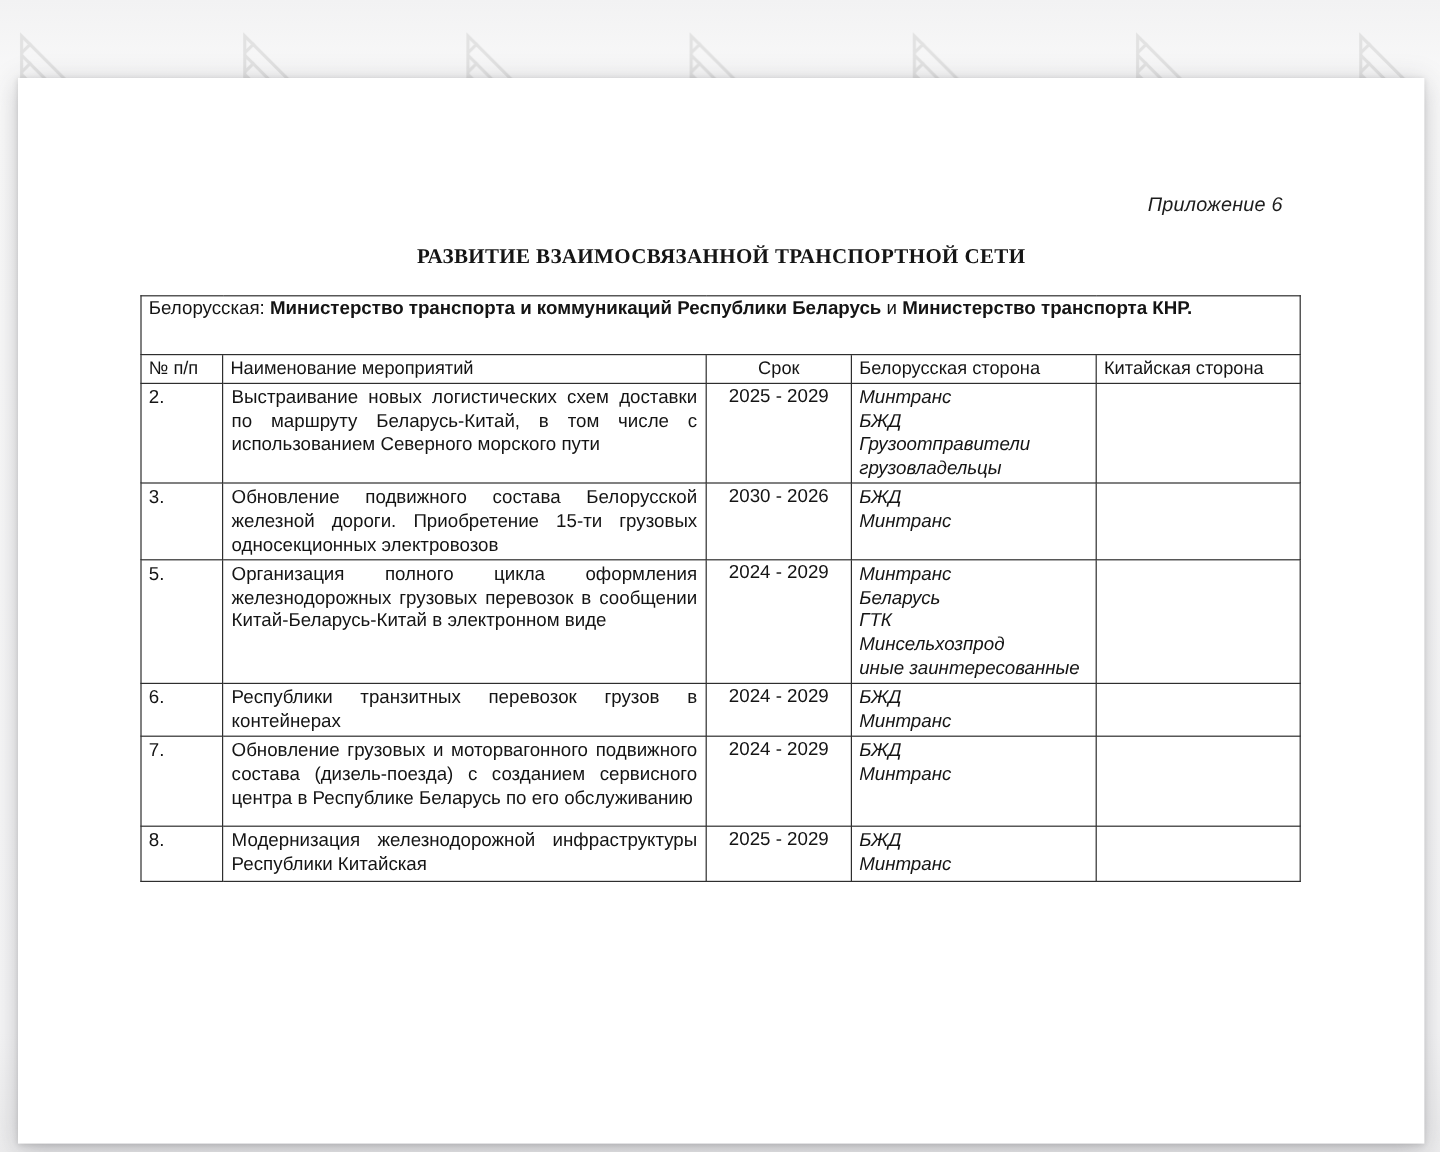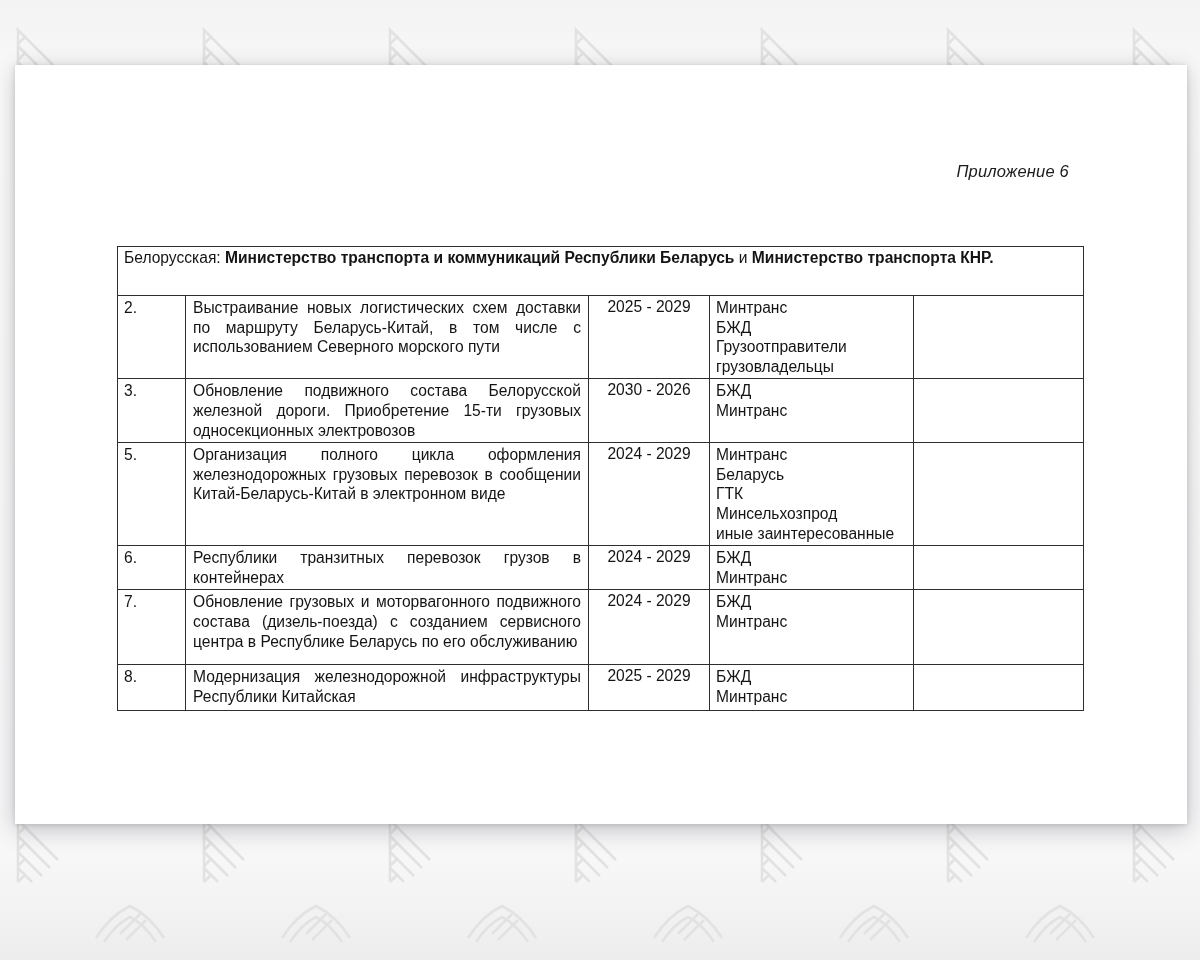--- a/index.html
+++ b/index.html
@@ -7,21 +7,21 @@
     width:1200px;height:960px;overflow:hidden;
     font-family:"Liberation Sans", sans-serif;
     color:#111;
   }
   .backdrop{
     position:relative;width:1200px;height:960px;
     background:linear-gradient(180deg,#f2f2f3 0px,#fbfbfb 90px,#f7f7f8 860px,#ededee 960px);
   }
   .pattern-svg{position:absolute;left:0;top:0;width:1200px;height:960px;display:block;}
   .page{
-    position:absolute;left:15px;top:65px;width:1172px;height:759px;
+    position:absolute;left:15px;top:65px;width:1172px;height:888px;
     background:#ffffff;
     box-shadow:0 5px 22px rgba(50,50,60,.28), 0 1px 5px rgba(0,0,0,.14);
   }
   .annex{
     position:absolute;top:97px;right:118px;
     font-style:italic;font-size:16.5px;color:#1c1c1c;letter-spacing:.2px;
   }
   .doc-title{
     position:absolute;top:138px;left:0;width:100%;margin:0;
     text-align:center;
@@ -46,21 +46,21 @@
   tr.row-head{height:22px;}
   tr.h80{height:80px;} tr.h60{height:60px;} tr.h99{height:99px;}
   tr.h43{height:43px;} tr.h75{height:75px;} tr.h46{height:46px;}
   .cell-coord{font-size:17px;line-height:22.5px;padding:2px 6px;}
   .cell-coord b{font-weight:bold;text-align:center;}
   .row-head th{font-size:15.2px;line-height:19px;padding:2px 6px;}
   th.cell-period,td.cell-period{text-align:center;white-space:nowrap;}
   td.cell-num{padding:2px 4px 2px 6px;}
   td.cell-name{text-align:justify;padding:2px 7px;margin-left:12px;}
   td.cell-by{padding:2px 6px;}
-  .org{line-height:19.6px;}
+  .org{line-height:19.6px;font-style:italic;}
 </style>
 </head>
 <body>
 
 <div class="backdrop">
 
   <svg class="pattern-svg" width="1200" height="960" xmlns="http://www.w3.org/2000/svg">
     <defs>
       <pattern id="wm" width="186" height="158" patternUnits="userSpaceOnUse">
         <g stroke="#e2e2e2" stroke-width="2.6" fill="none">
@@ -73,35 +73,43 @@
         </g>
       </pattern>
     </defs>
     <rect width="1200" height="960" fill="url(#wm)"></rect>
   </svg>
 
   <div class="page">
 
     <div class="annex">Приложение 6</div>
 
+    <h1 class="doc-title">РАЗВИТИЕ ВЗАИМОСВЯЗАННОЙ ТРАНСПОРТНОЙ СЕТИ</h1>
 
     <div class="table-wrap">
       <table class="doc-table">
         <colgroup>
           <col class="c-num">
             <col class="c-name">
             <col class="c-period">
             <col class="c-by">
             <col class="c-cn">
         </colgroup>
         <tbody>
           <tr class="row-coord">
             <td colspan="5" class="cell-coord"><span>Белорусская: </span><b>Министерство транспорта и коммуникаций Республики Беларусь</b><span> и </span><b>Министерство транспорта КНР.</b></td>
           </tr>
 
+          <tr class="row-head">
+            <th class="cell-num">№ п/п</th>
+            <th>Наименование мероприятий</th>
+            <th class="cell-period">Срок</th>
+            <th>Белорусская сторона</th>
+            <th>Китайская сторона</th>
+          </tr>
 
           <tr class="h80">
             <td class="cell-num">2.</td>
             <td class="cell-name">Выстраивание новых логистических схем доставки по маршруту Беларусь-Китай, в том числе с использованием Северного морского пути</td>
             <td class="cell-period">2025 - 2029</td>
             <td class="cell-by">
               <div class="org">Минтранс</div>
               <div class="org">БЖД</div>
               <div class="org">Грузоотправители</div>
               <div class="org">грузовладельцы</div>

